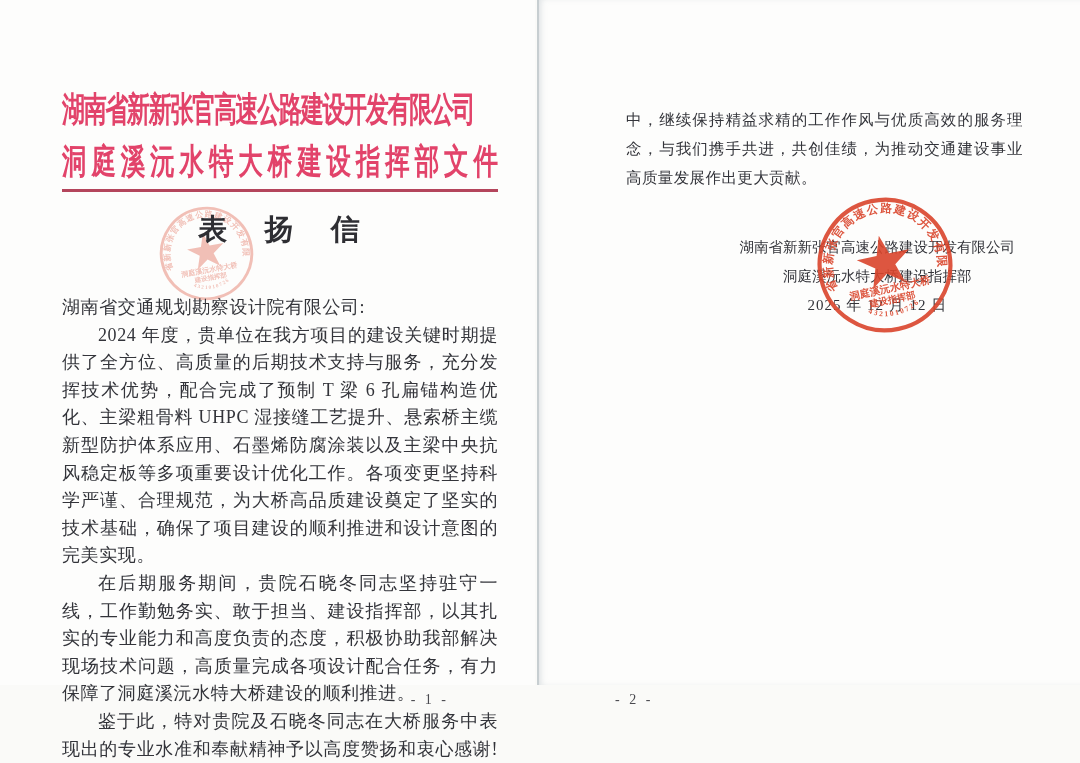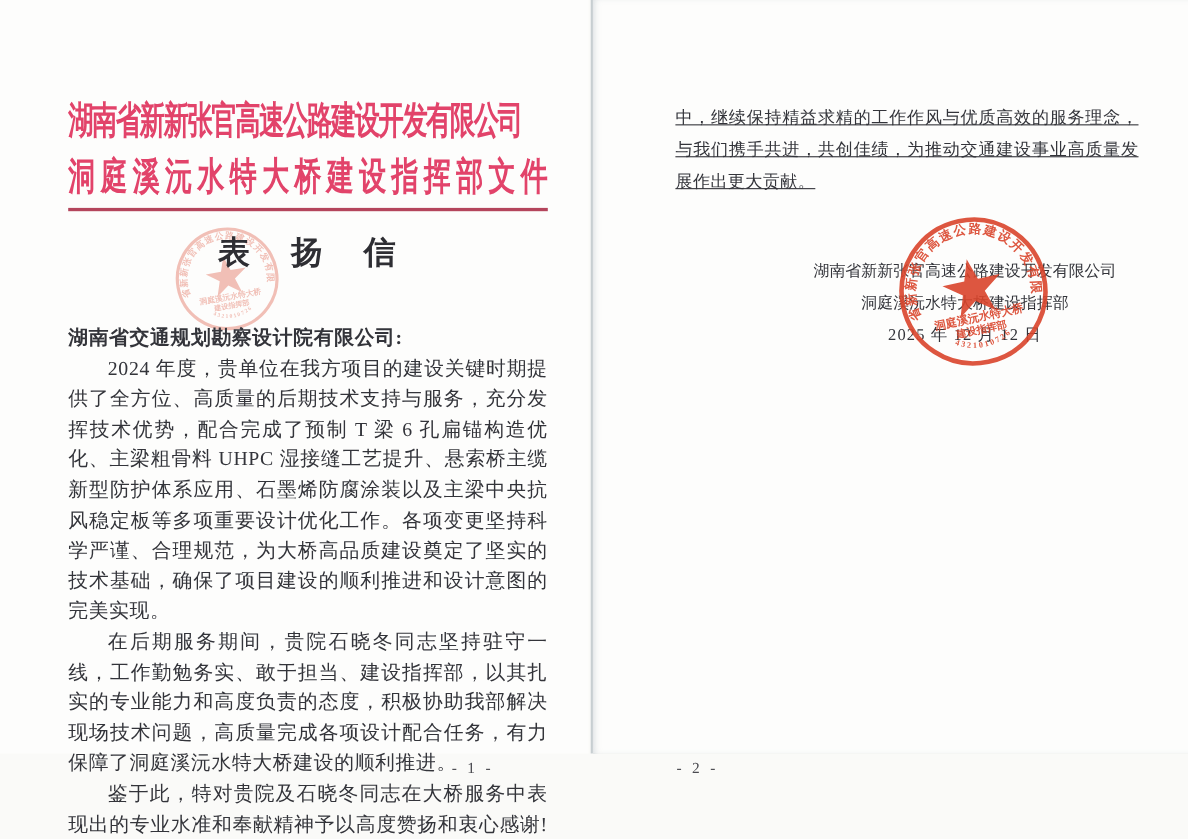--- a/index.html
+++ b/index.html
@@ -21,29 +21,29 @@
        transform:scaleY(1.42);transform-origin:left center;margin:0;width:436px;}
   .red-rule{position:absolute;left:62px;top:189px;width:436px;height:3px;
             background:#b4455c;}
   .doc-title{position:absolute;left:62px;top:210px;width:436px;text-align:center;
              font-size:29px;font-weight:bold;color:#2e2e33;word-spacing:26px;
              letter-spacing:2px;z-index:3;}
   .p1-text{position:absolute;left:62px;top:294px;width:436px;font-size:18px;
            line-height:27.6px;letter-spacing:.6px;color:#33343a;text-align:justify;
            z-index:3;}
   .p1-text p{margin:0;text-indent:2em;}
-  .p1-text .salutation{text-indent:0;font-weight:bold;}
+  .p1-text .salutation{text-indent:0;}
   .pagenum{position:absolute;top:692px;font-size:14px;color:#4a4a50;
            letter-spacing:3px;}
   .pagenum-1{right:86px;}
   .pagenum-2{left:76px;}
   
   .p2-text{position:absolute;left:75px;top:94px;width:421px;font-size:15.5px;
            line-height:28.8px;letter-spacing:.4px;color:#33343a;text-align:justify;}
-  .p2-text p{margin:0;text-decoration:underline;}
+  .p2-text p{margin:12px;}
   .signature{position:absolute;top:233px;right:67px;text-align:center;
              line-height:29px;color:#33343a;z-index:2;}
   .sig-company{font-size:14.5px;}
   .sig-dept{font-size:14.5px;}
   .sig-date{font-size:15px;letter-spacing:1px;}
   
   .seal{position:absolute;pointer-events:none;}
   .seal-main{left:276px;top:195px;width:140px;height:140px;opacity:.9;
              transform:rotate(-12deg);z-index:4;}
   .seal-ghost{left:158px;top:205px;width:97px;height:97px;opacity:.33;

